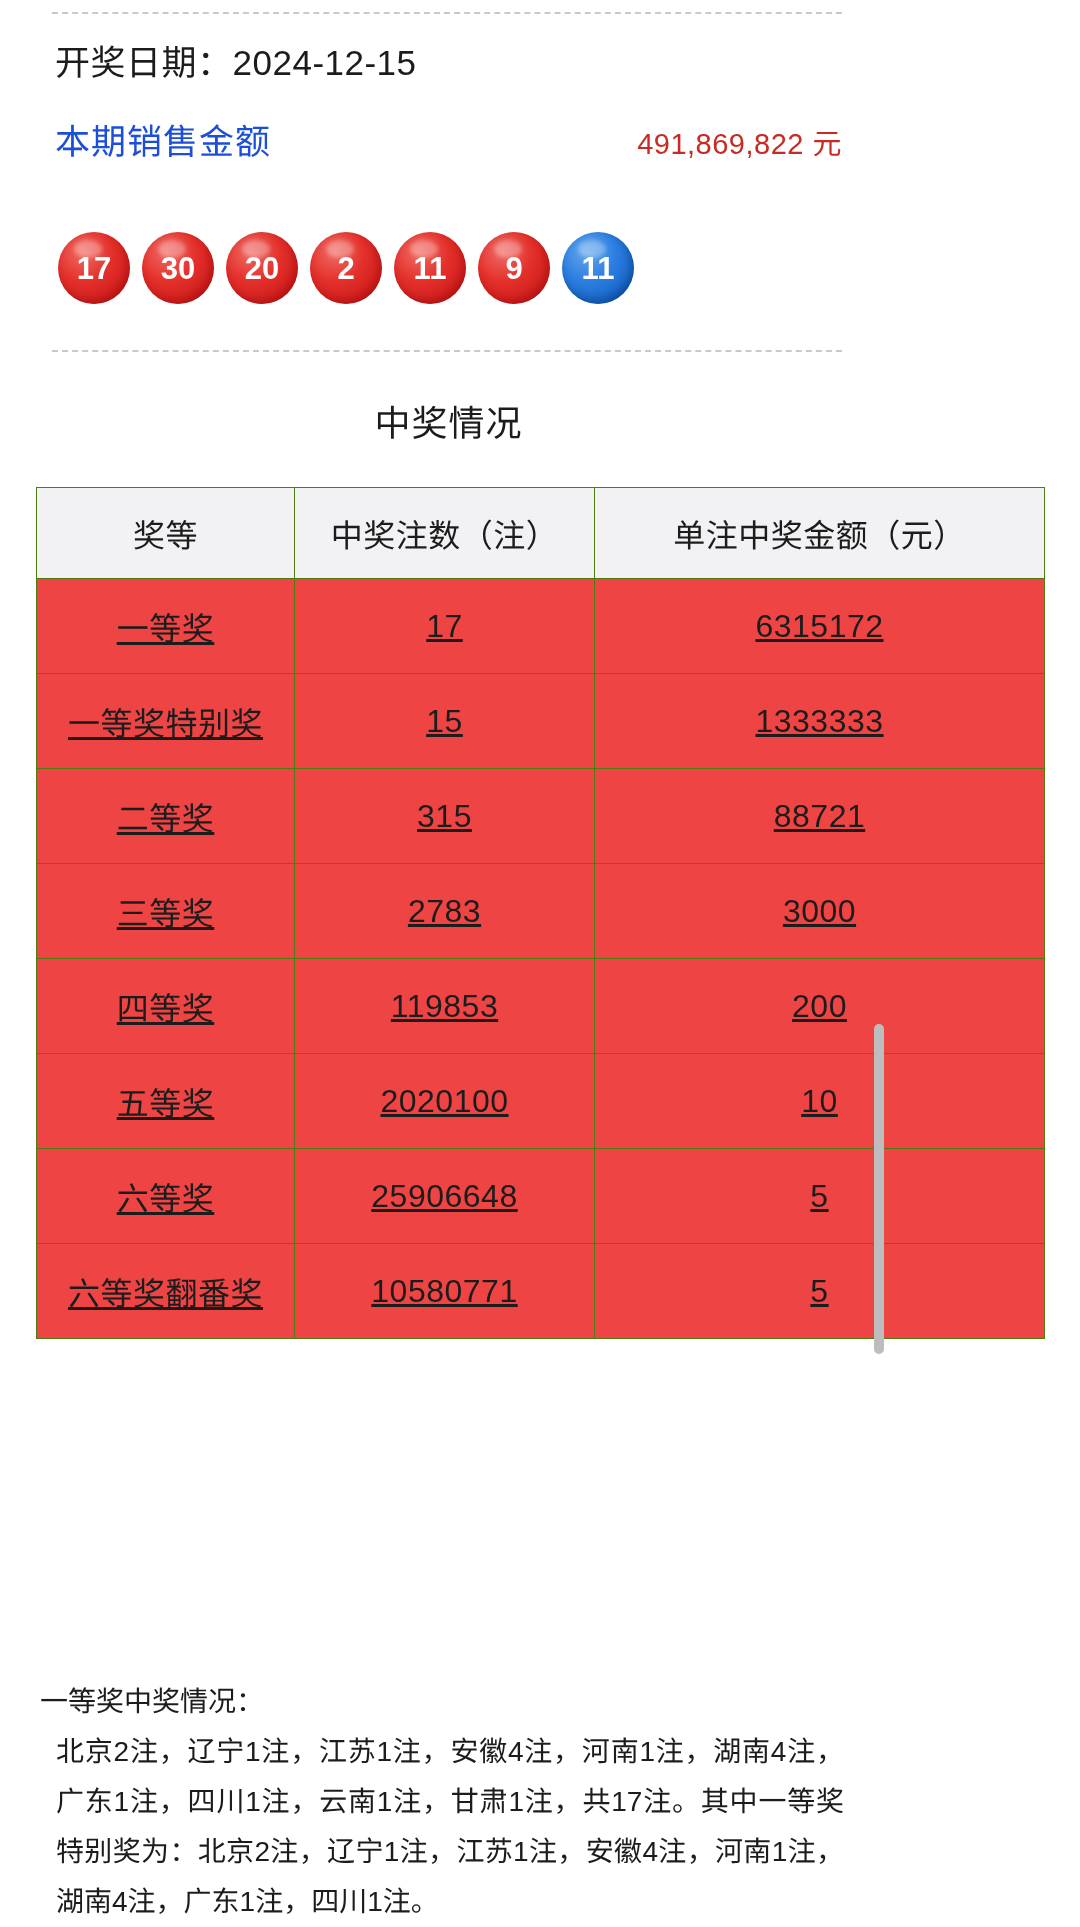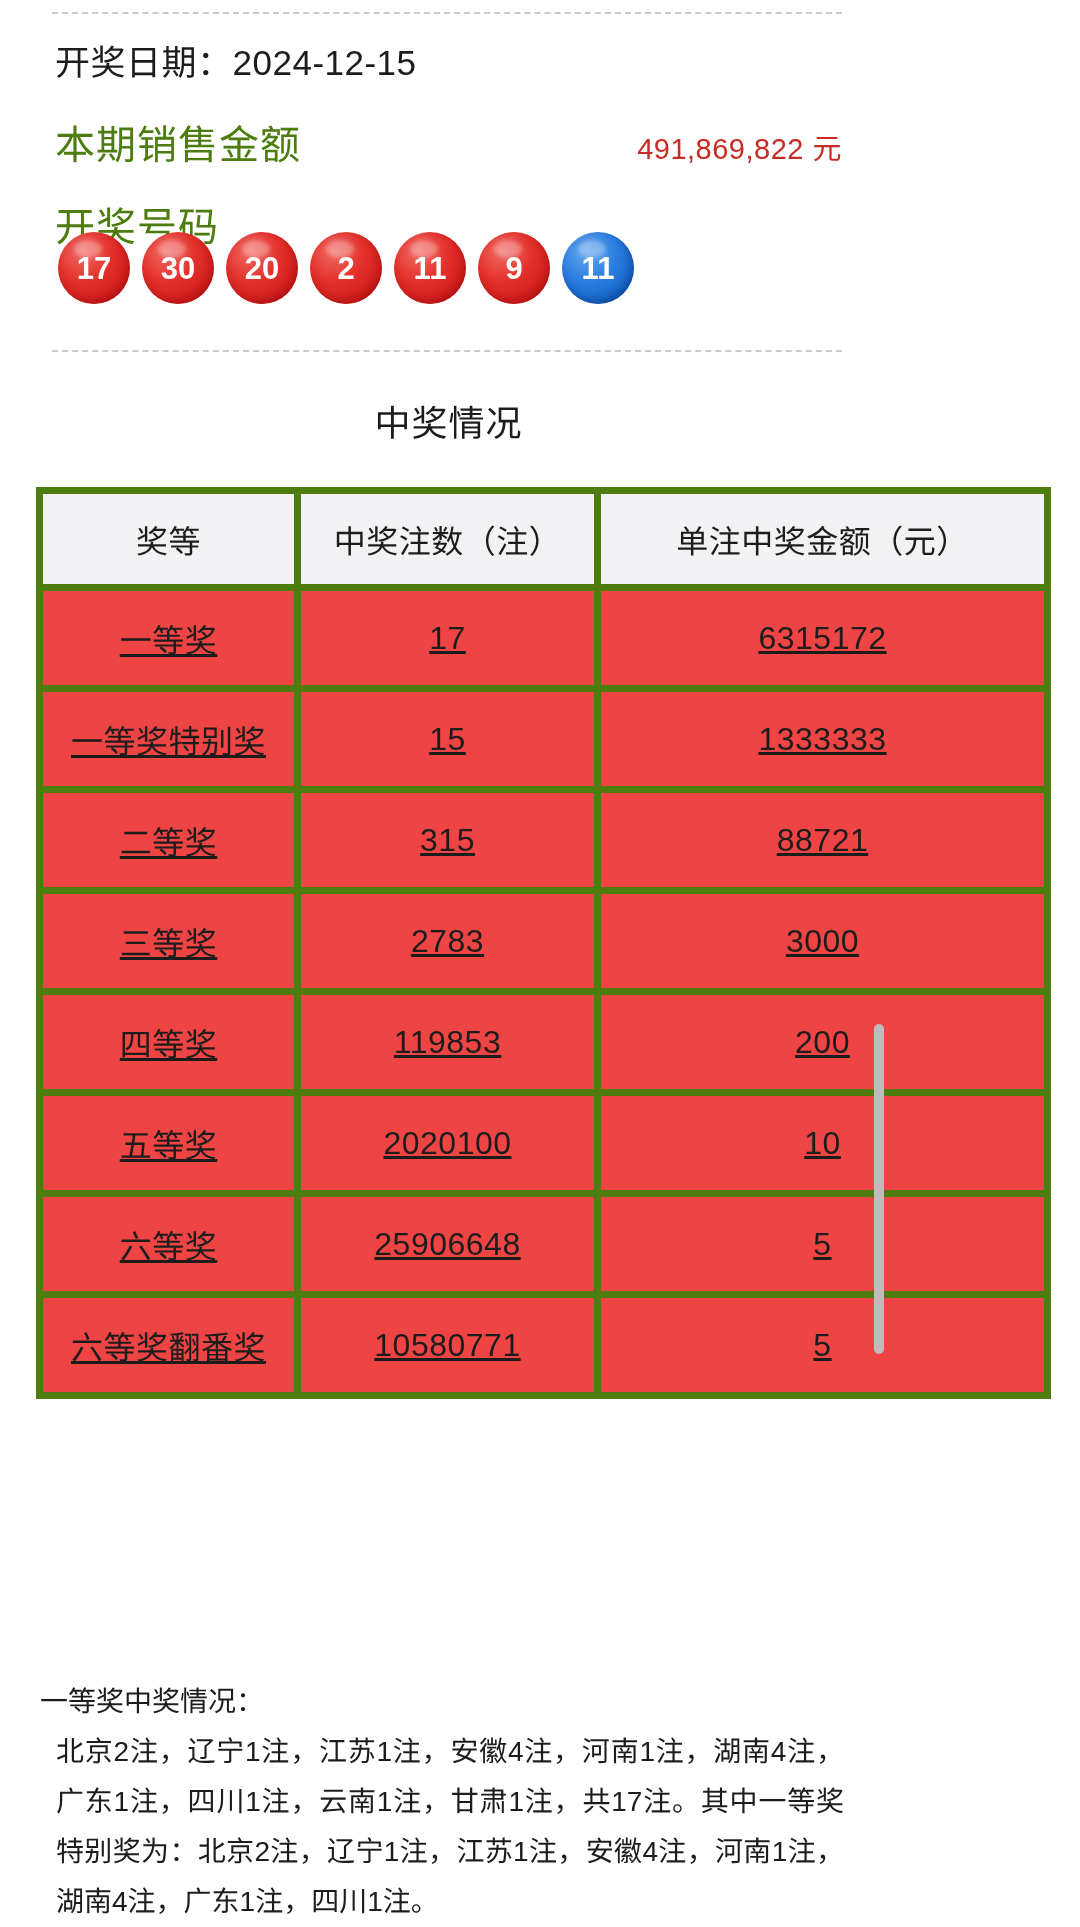--- a/index.html
+++ b/index.html
@@ -50,23 +50,23 @@
     right: 42px;
     top: 34px;
   }
   .hrow {
     display: flex;
     align-items: baseline;
     justify-content: space-between;
     margin-bottom: 20px;
   }
   .hlabel {
-    font-size: 40px;
+    font-size: 35px;
     letter-spacing: 1px;
-    color: #4d7c0f;
+    color: #1d4ed8;
     white-space: nowrap;
   }
   .hvalue-red {
     font-size: 29px;
     color: #c72b23;
     letter-spacing: 0.5px;
     white-space: nowrap;
   }
   .date-line {
     font-size: 35px;
@@ -148,21 +148,21 @@
     border-collapse: collapse;
     table-layout: fixed;
     font-size: 32px;
     color: #1c1c1c;
   }
   table.prize col.c1 { width: 258px; }
   table.prize col.c2 { width: 300px; }
   table.prize col.c3 { width: 450px; }
   table.prize th,
   table.prize td {
-    border: 7px solid #4d7c0f;
+    border: 1px solid #4d7c0f;
     text-align: center;
     vertical-align: middle;
     padding: 0;
     height: 94px;
     letter-spacing: 0.5px;
   }
   table.prize thead th {
     background: #f2f2f5;
     font-weight: normal;
     height: 90px;
@@ -218,23 +218,20 @@
 
     <div class="date-line">
       <span>开奖日期：</span><span class="date-num">2024-12-15</span>
     </div>
 
     <div class="hrow" style="margin-top:28px;">
       <span class="hlabel">本期销售金额</span>
       <span class="hvalue-red">491,869,822 元</span>
     </div>
 
-    <div class="hrow" style="margin-top:24px;">
-      <span class="hlabel">开奖号码</span>
-    </div>
 
   </div>
 
   <div class="balls">
     <div class="ball red">
         <span class="gloss"></span>
         <span class="num">17</span>
       </div>
     <div class="ball red">
         <span class="gloss"></span>

